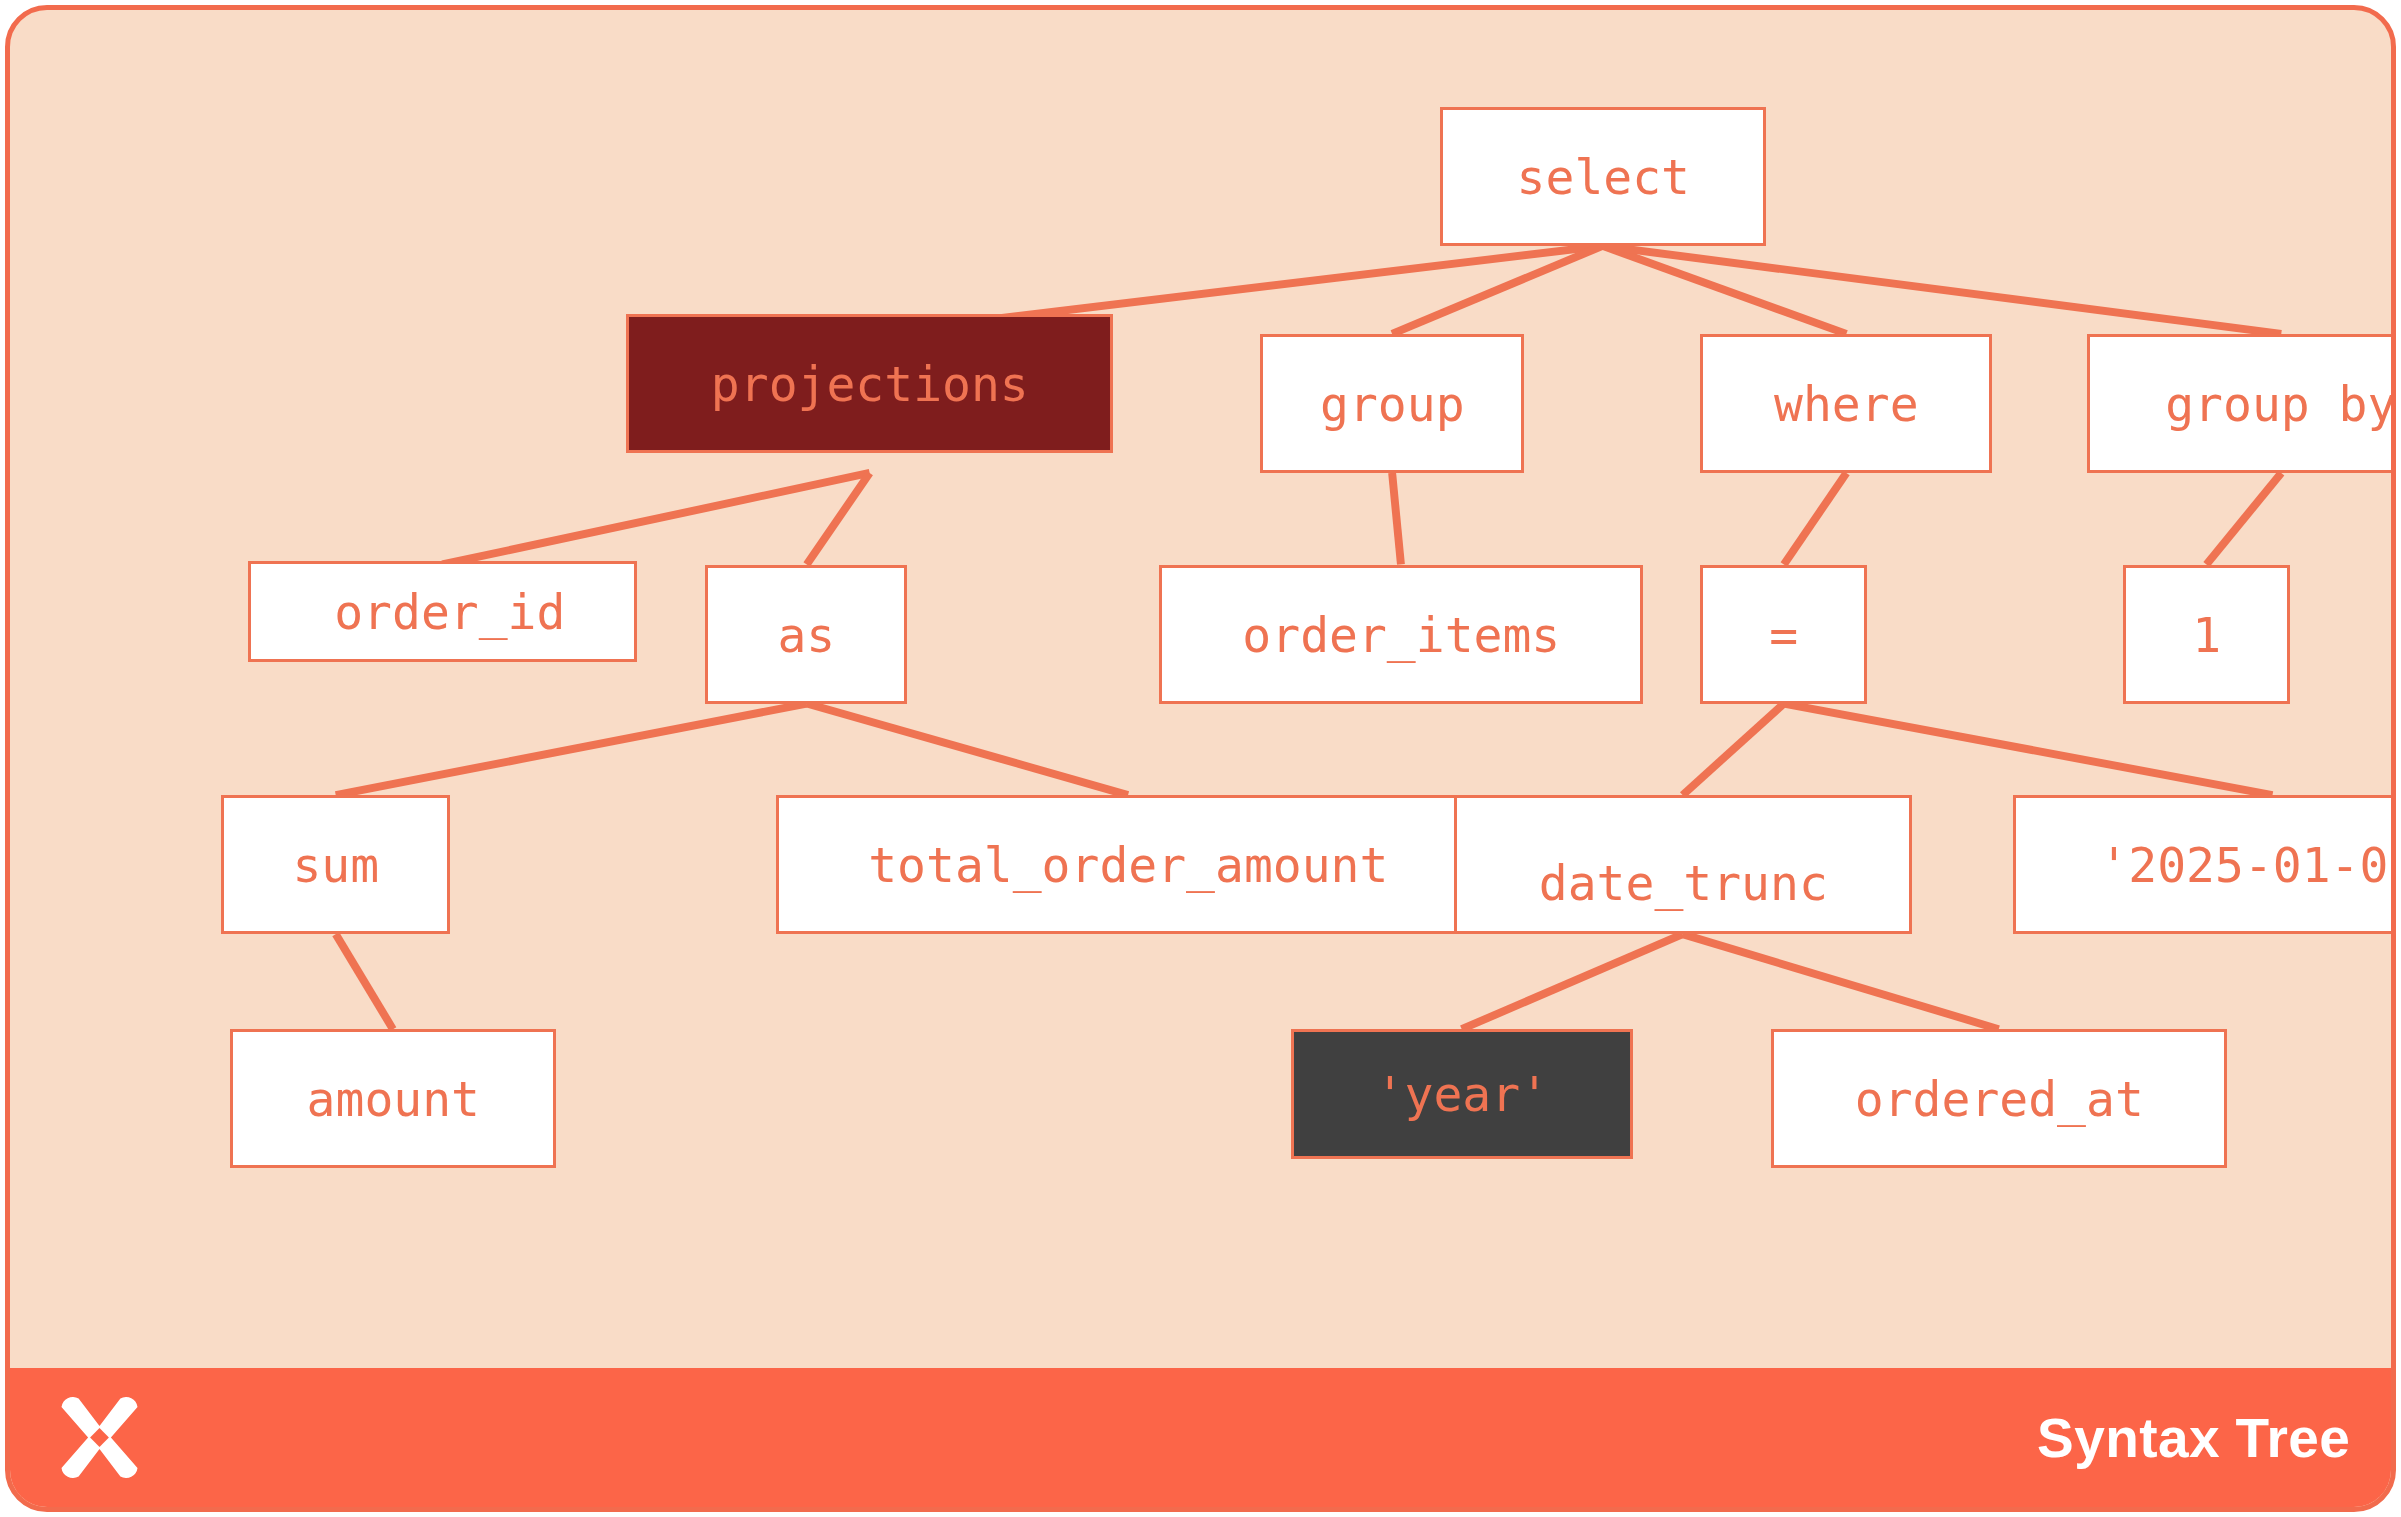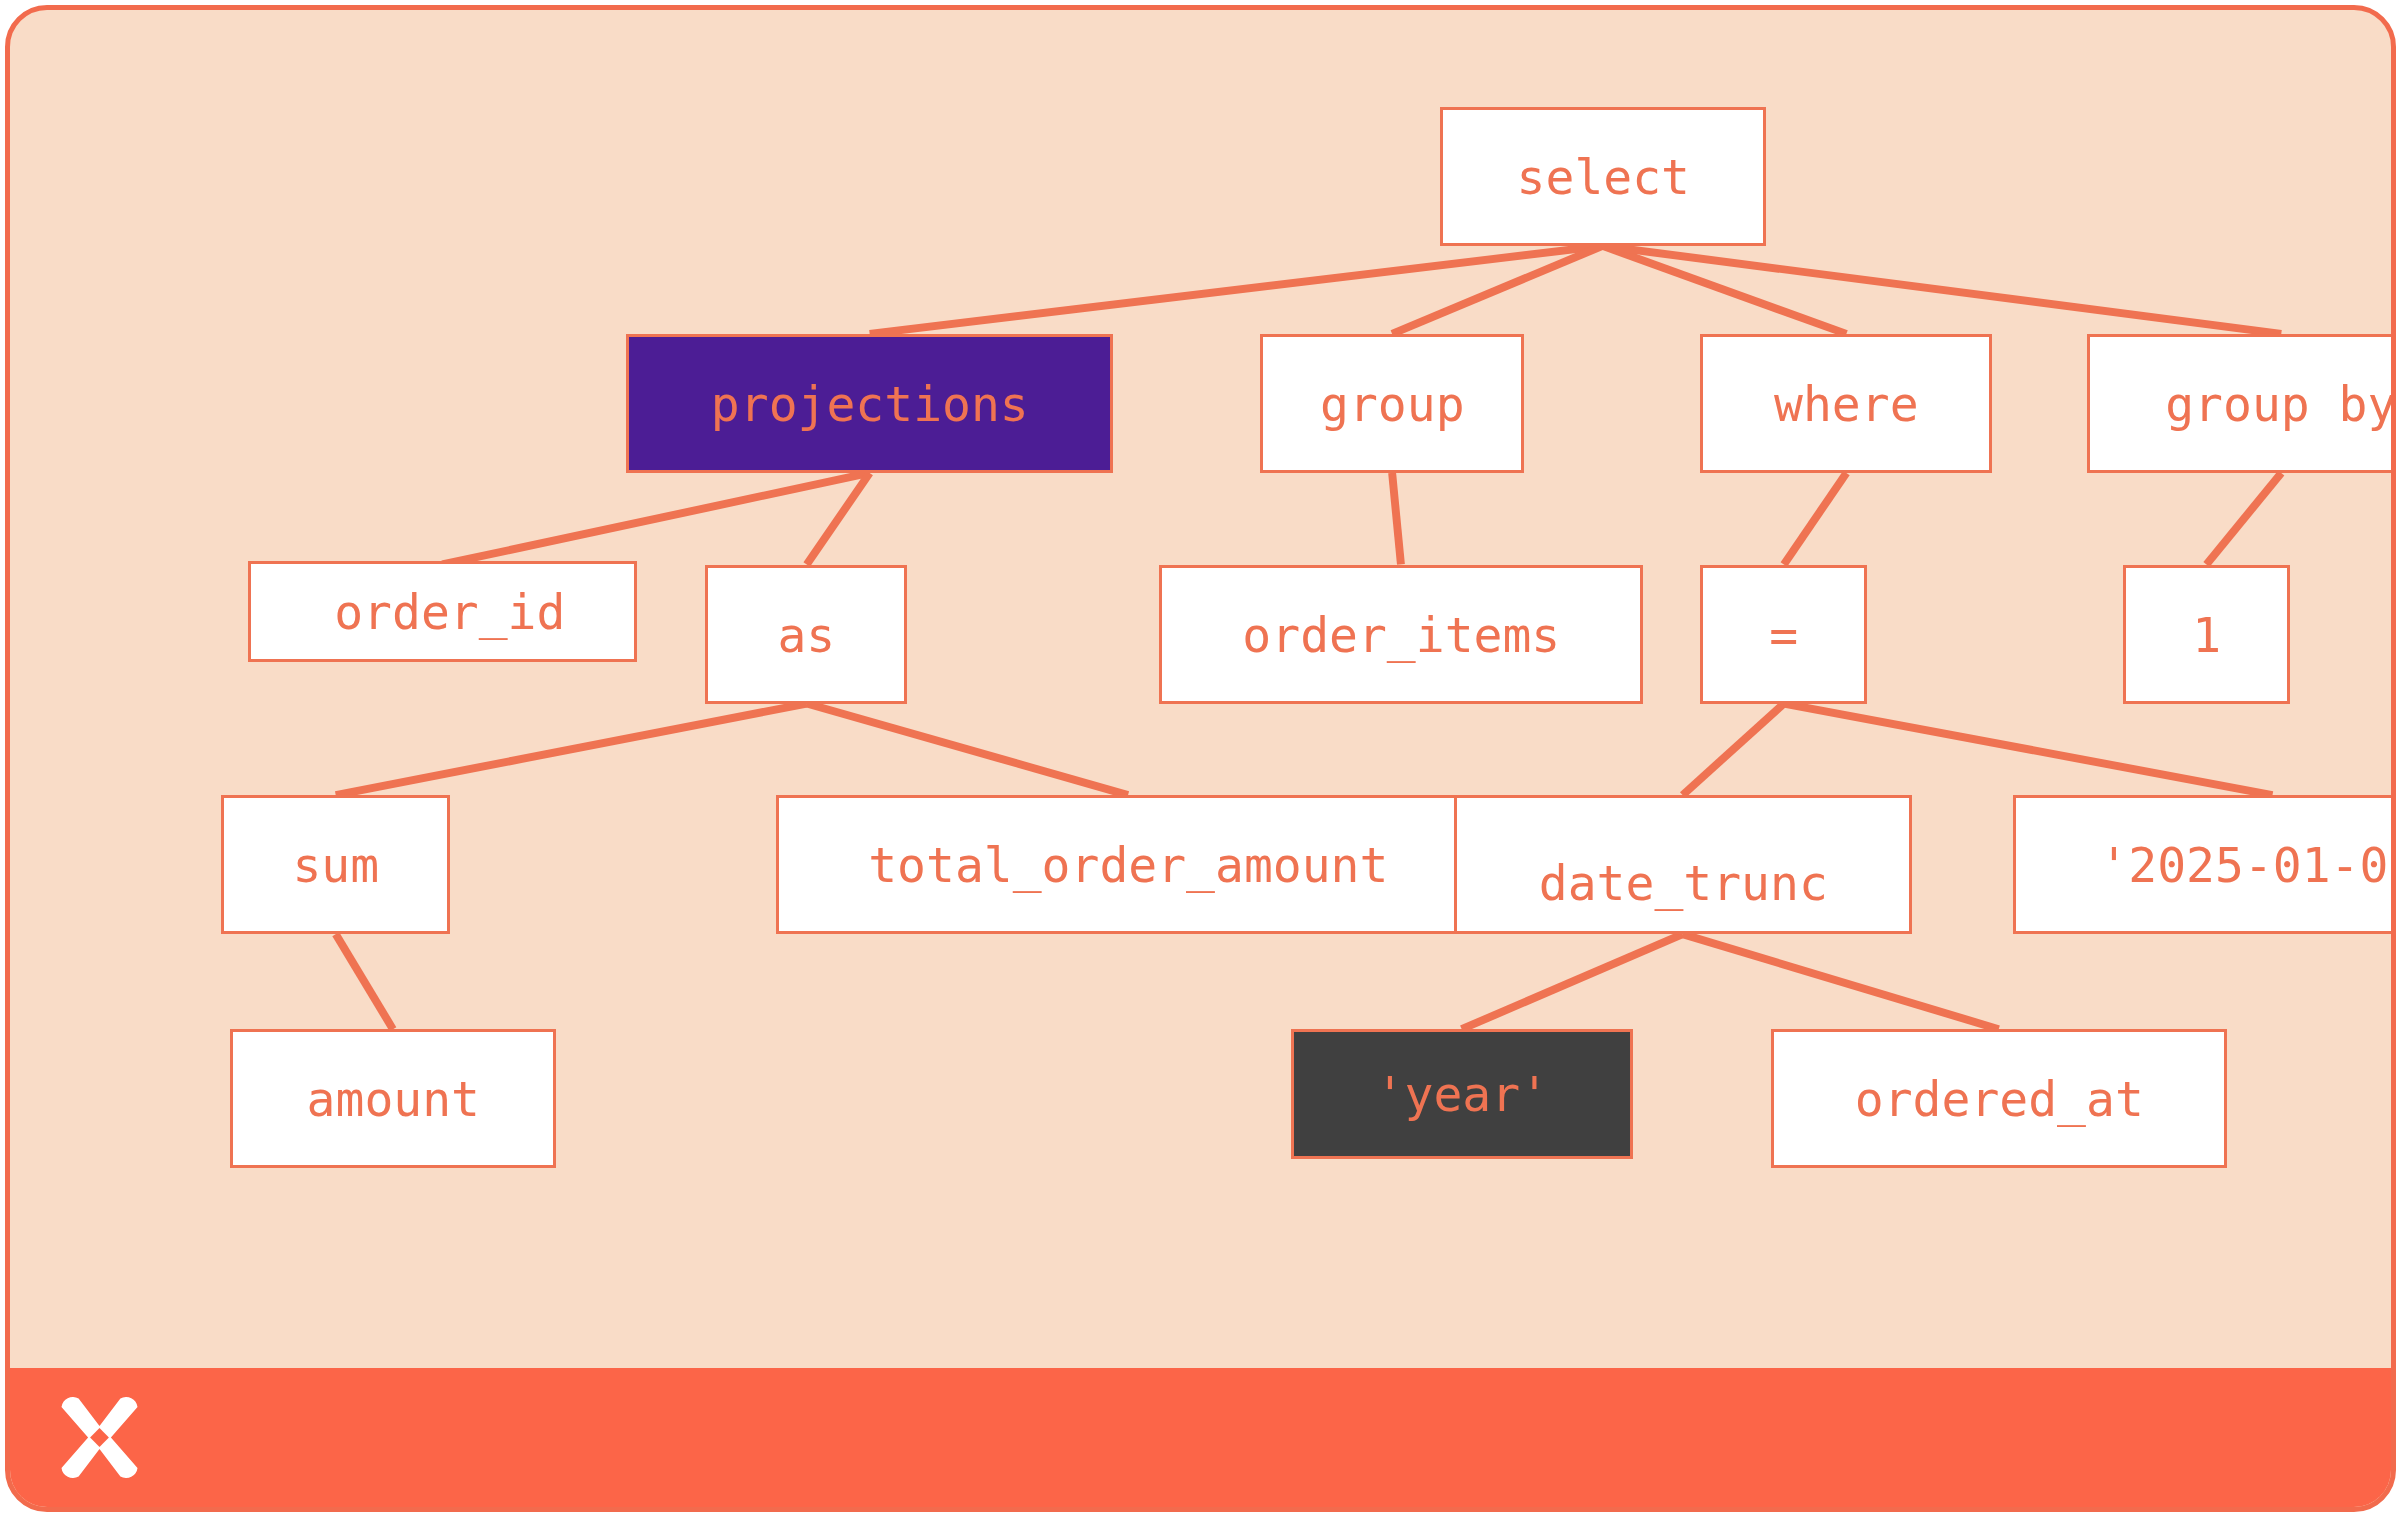--- a/index.html
+++ b/index.html
@@ -112,21 +112,21 @@
             <line x1="2015" y1="788" x2="2570" y2="892" stroke="#ef7352" stroke-width="9" stroke-linecap="butt"></line>
             <line x1="370" y1="1050" x2="435" y2="1158" stroke="#ef7352" stroke-width="9" stroke-linecap="butt"></line>
             <line x1="1900" y1="1050" x2="1649" y2="1158" stroke="#ef7352" stroke-width="9" stroke-linecap="butt"></line>
             <line x1="1900" y1="1050" x2="2259" y2="1158" stroke="#ef7352" stroke-width="9" stroke-linecap="butt"></line>
           </g>
       </svg>
       <div id="node-layer">
           <div class="node-box" style="left: 1430px; top: 97px; width: 326px; height: 139px; border-color: rgb(239, 115, 82); background: rgb(255, 255, 255);">
             <span class="node-label" style="color: rgb(239, 115, 82);">select</span>
           </div>
-          <div class="node-box" style="left: 616px; top: 324px; width: 487px; height: 139px; border-color: rgb(239, 115, 82); background: #4c1d95;">
+          <div class="node-box" style="left: 616px; top: 304px; width: 487px; height: 139px; border-color: rgb(239, 115, 82); background: #7f1d1d;">
             <span class="node-label" style="color: rgb(239, 115, 82);">projections</span>
           </div>
           <div class="node-box" style="left: 1250px; top: 324px; width: 264px; height: 139px; border-color: rgb(239, 115, 82); background: rgb(255, 255, 255);">
             <span class="node-label" style="color: rgb(239, 115, 82);">group</span>
           </div>
           <div class="node-box" style="left: 1690px; top: 324px; width: 292px; height: 139px; border-color: rgb(239, 115, 82); background: rgb(255, 255, 255);">
             <span class="node-label" style="color: rgb(239, 115, 82);">where</span>
           </div>
           <div class="node-box" style="left: 2077px; top: 324px; width: 387px; height: 139px; border-color: rgb(239, 115, 82); background: rgb(255, 255, 255);">
             <span class="node-label" style="color: rgb(239, 115, 82);">group by</span>
@@ -168,17 +168,18 @@
             <span class="node-label" style="color: rgb(239, 115, 82);">ordered_at</span>
           </div>
         </div>
     </div>
 
     <div id="footer">
       <svg id="brand-logo" viewBox="0 0 100 100">
         <path d="M10 18 A12 12 0 0 1 28 9 L50 38 L72 9 A12 12 0 0 1 90 18 L62 50 L90 82 A12 12 0 0 1 72 91 L50 62 L28 91 A12 12 0 0 1 10 82 L38 50 Z" fill="#ffffff"></path>
         <rect x="43" y="43" width="14" height="14" transform="rotate(45 50 50)" fill="#fc6548"></rect>
       </svg>
+      <div id="footer-title">Syntax Tree</div>
     </div>
 
   </div>
 </div>
 
 
 </body></html>

